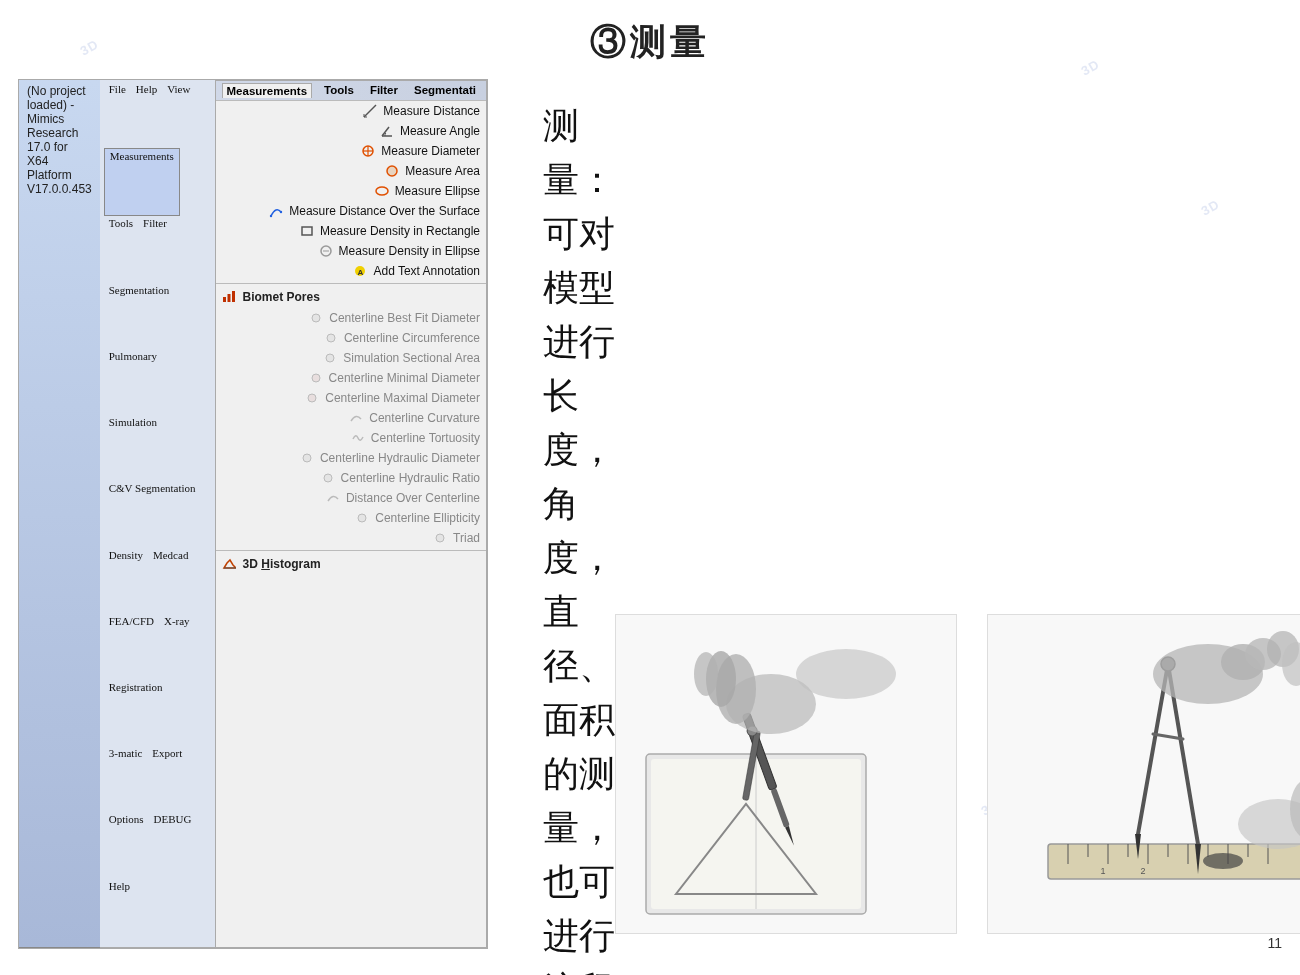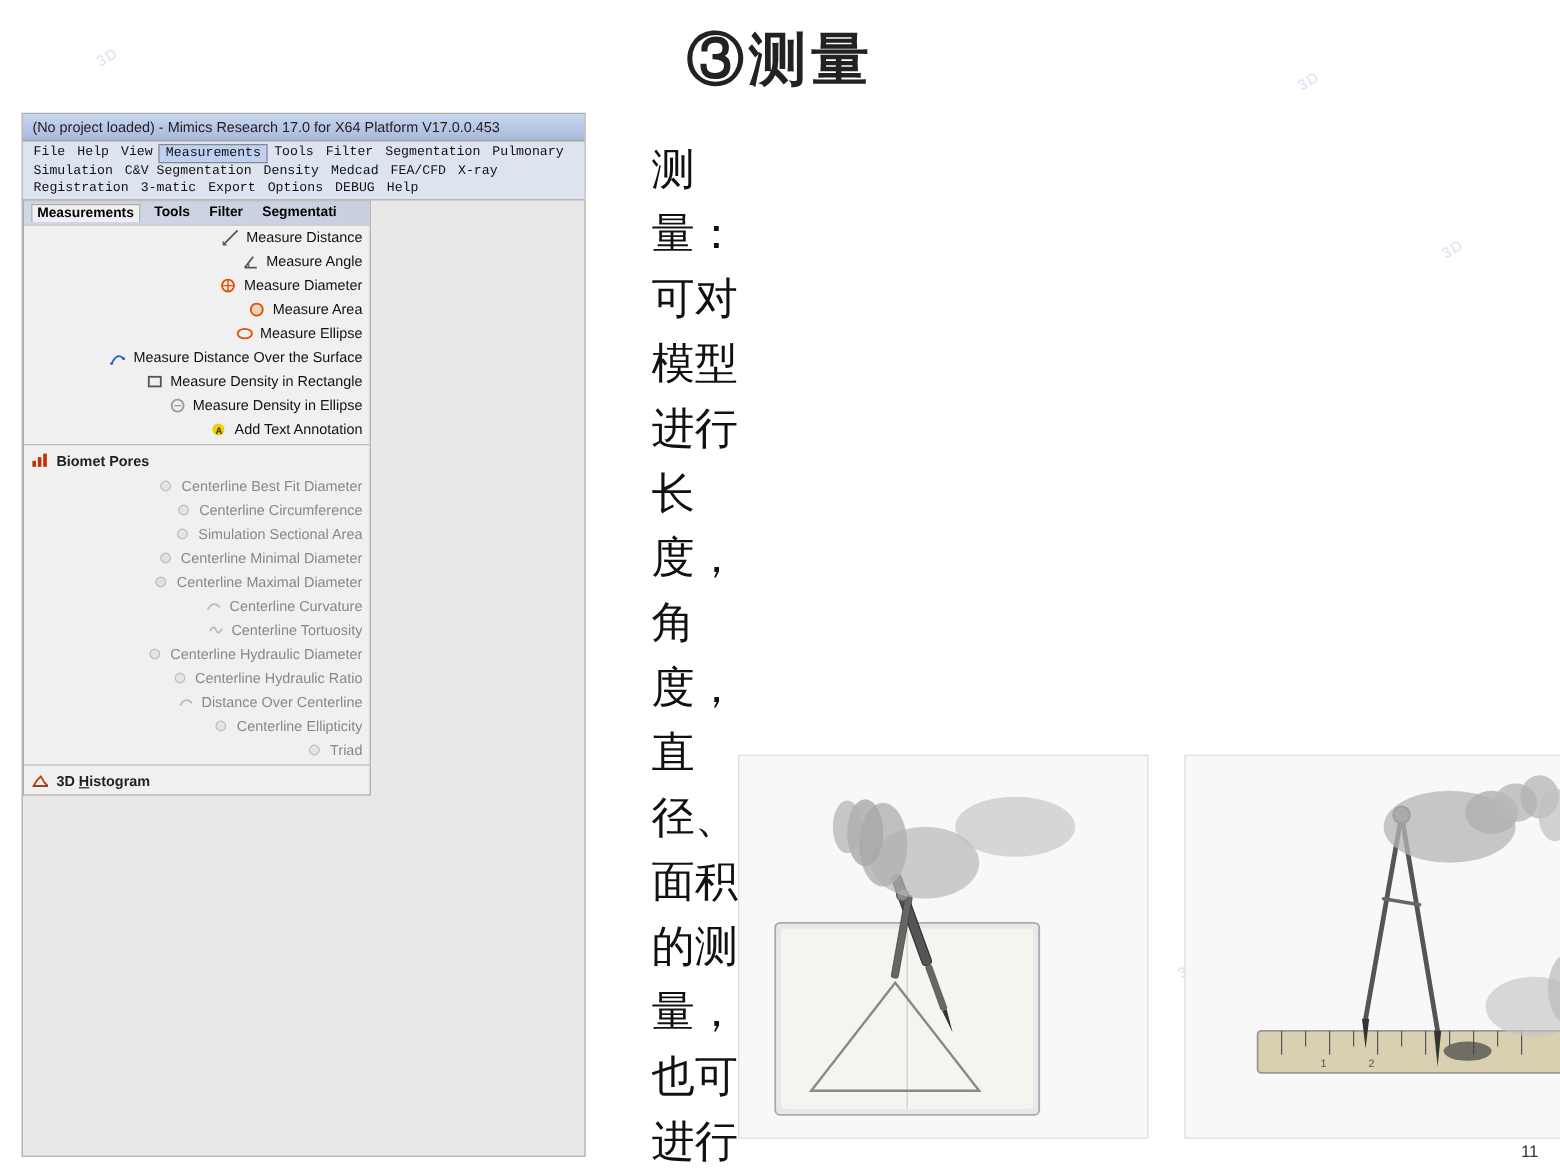--- a/index.html
+++ b/index.html
@@ -12,21 +12,21 @@
       position: relative;
     }
 
     
     .title-area {
       text-align: center;
       padding: 18px 0 12px 0;
       background: #fff;
     }
     .main-title {
-      font-size: 48px;
+      font-size: 36px;
       font-weight: bold;
       color: #222;
       letter-spacing: 4px;
     }
 
     
     .watermark {
       position: absolute;
       color: rgba(100,130,200,0.18);
       font-size: 13px;
@@ -48,21 +48,21 @@
 
     
     .left-panel {
       width: 470px;
       min-width: 470px;
       background: #e8e8e8;
       border: 1.5px solid #aaa;
       margin: 0 0 0 18px;
       position: relative;
       display: flex;
-      flex-direction: column;
+      flex-direction: row;
       height: 870px;
     }
 
     
     .soft-titlebar {
       background: linear-gradient(to bottom, #c8d8f0 0%, #a8b8d8 100%);
       padding: 4px 8px;
       font-size: 12px;
       color: #222;
       border-bottom: 1px solid #888;
@@ -72,21 +72,21 @@
     
     .soft-menubar {
       background: #dde4f0;
       padding: 2px 4px;
       font-size: 11px;
       color: #111;
       border-bottom: 1px solid #aaa;
       display: flex;
       flex-wrap: wrap;
       gap: 0;
-      font-family: Liberation Mono, monospace;
+      font-family: Liberation Serif, serif;
     }
     .soft-menubar span {
       padding: 1px 5px;
       cursor: pointer;
     }
     .menu-highlight {
       background: #c0d0f0;
       border: 1px solid #888;
     }
 
@@ -198,21 +198,21 @@
       display: flex;
       align-items: center;
       justify-content: center;
       overflow: hidden;
       position: relative;
     }
 
     
     .page-number {
       position: absolute;
-      bottom: 8px;
+      bottom: 24px;
       right: 18px;
       font-size: 14px;
       color: #333;
     }
   </style>
 </head>
 <body>
 
 <div class="watermark" style="top:40px; left:80px;">3D</div>
 <div class="watermark" style="top:120px; left:250px;">3D</div>

